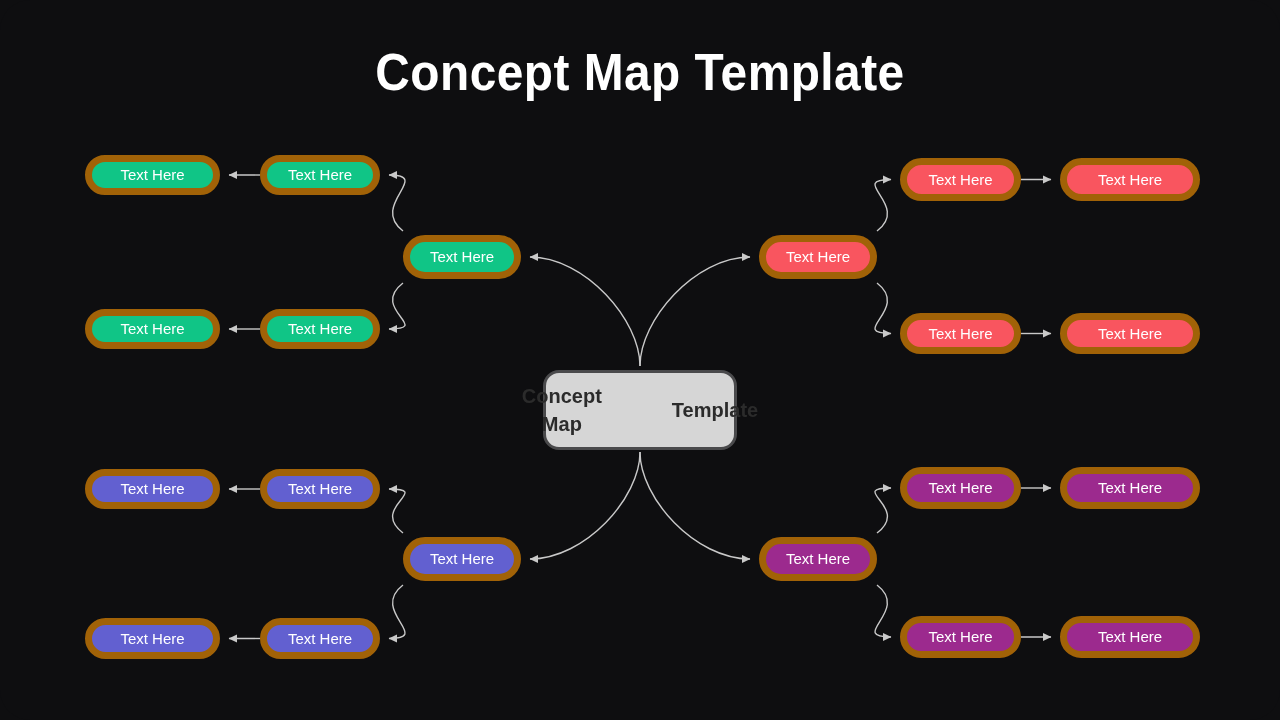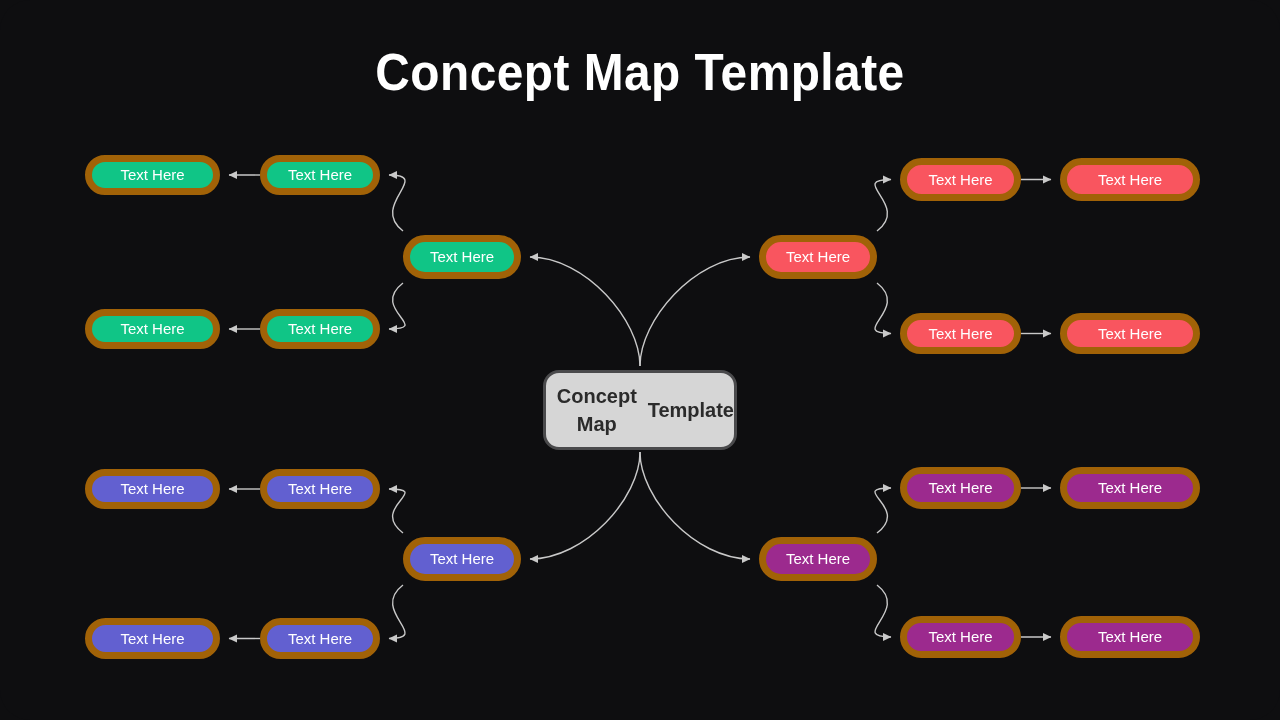--- a/index.html
+++ b/index.html
@@ -58,20 +58,21 @@
   .node.purple { background: #9c2a8e; }
   .node.center {
     background: #d6d6d6;
     color: #2b2b2b;
     border: 3px solid #4a4a4c;
     border-radius: 16px;
     font-family: "Liberation Sans Narrow", "Liberation Sans", sans-serif;
     font-size: 20px;
     font-weight: bold;
     line-height: 1.4;
+    gap: 35px;
   }
 </style>
 </head>
 <body>
 
 <div id="canvas">
 
   <div id="title">Concept Map Template</div>
 
   <svg id="edges" viewBox="0 0 1280 720" xmlns="http://www.w3.org/2000/svg">

